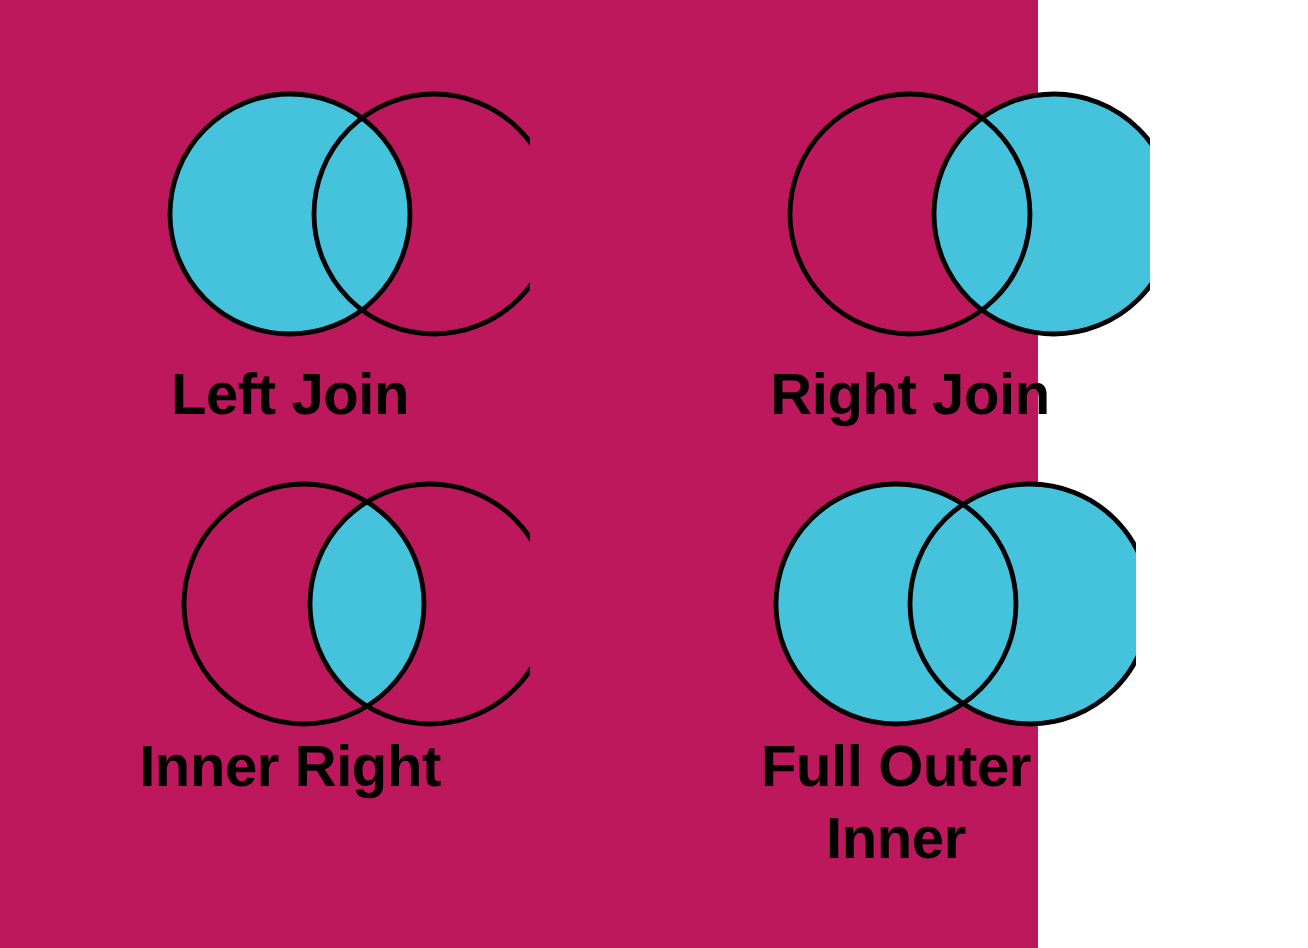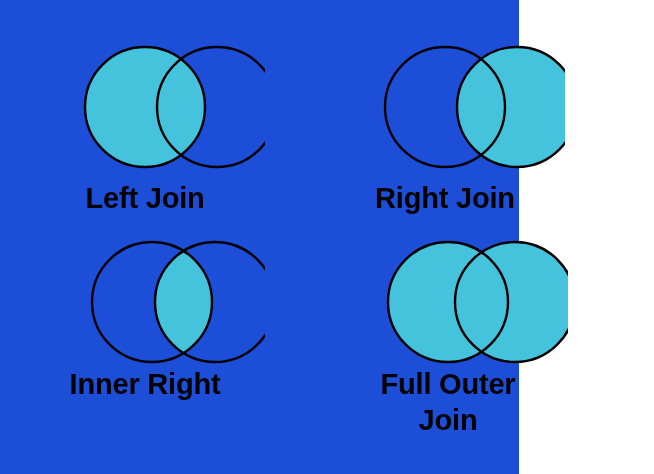--- a/index.html
+++ b/index.html
@@ -11,21 +11,21 @@
     width: 654px;
     height: 474px;
     background: #ffffff;
     font-family: "Liberation Sans", sans-serif;
     overflow: hidden;
   }
   #join-figure {
     position: relative;
     width: 519px;
     height: 474px;
-    background: #1d4ed8;
+    background: #be185d;
   }
   .venn-cell {
     position: absolute;
   }
   .venn-svg {
     display: block;
   }
   .venn-label {
     position: absolute;
     left: 0;
@@ -35,21 +35,21 @@
     font-weight: bold;
     font-size: 29px;
     line-height: 36px;
     letter-spacing: -0.2px;
     color: #000000;
     white-space: pre-line;
   }
 
   
   #cell-left-join   { left:  25px; top:  40px; width: 240px; height: 180px; }
-  #cell-right-join  { left: 325px; top:  40px; width: 240px; height: 180px; }
+  #cell-right-join  { left: 335px; top:  40px; width: 240px; height: 180px; }
   #cell-inner-join  { left:  25px; top: 238px; width: 240px; height: 180px; }
   #cell-full-outer-join { left: 328px; top: 238px; width: 240px; height: 220px; }
 
   #cell-left-join  .venn-label,
   #cell-right-join .venn-label { top: 140px; }
   #cell-inner-join .venn-label { top: 128px; }
   #cell-full-outer-join .venn-label { top: 128px; }
 </style>
 </head>
 <body>
@@ -112,16 +112,16 @@
 
   <div class="venn-cell" id="cell-full-outer-join">
     <svg class="venn-svg" width="240" height="128" viewBox="0 0 240 128">
 
       <circle cx="120" cy="64" r="60" fill="#45C3DC"></circle>
       <circle cx="187" cy="64" r="60" fill="#45C3DC"></circle>
       <circle cx="120" cy="64" r="60" fill="none" stroke="#000000" stroke-width="2.4"></circle>
       <circle cx="187" cy="64" r="60" fill="none" stroke="#000000" stroke-width="2.4"></circle>
     </svg>
     <div class="venn-label">Full Outer
-Join</div>
+Inner</div>
   </div>
 
 </div>
 
 </body></html>

